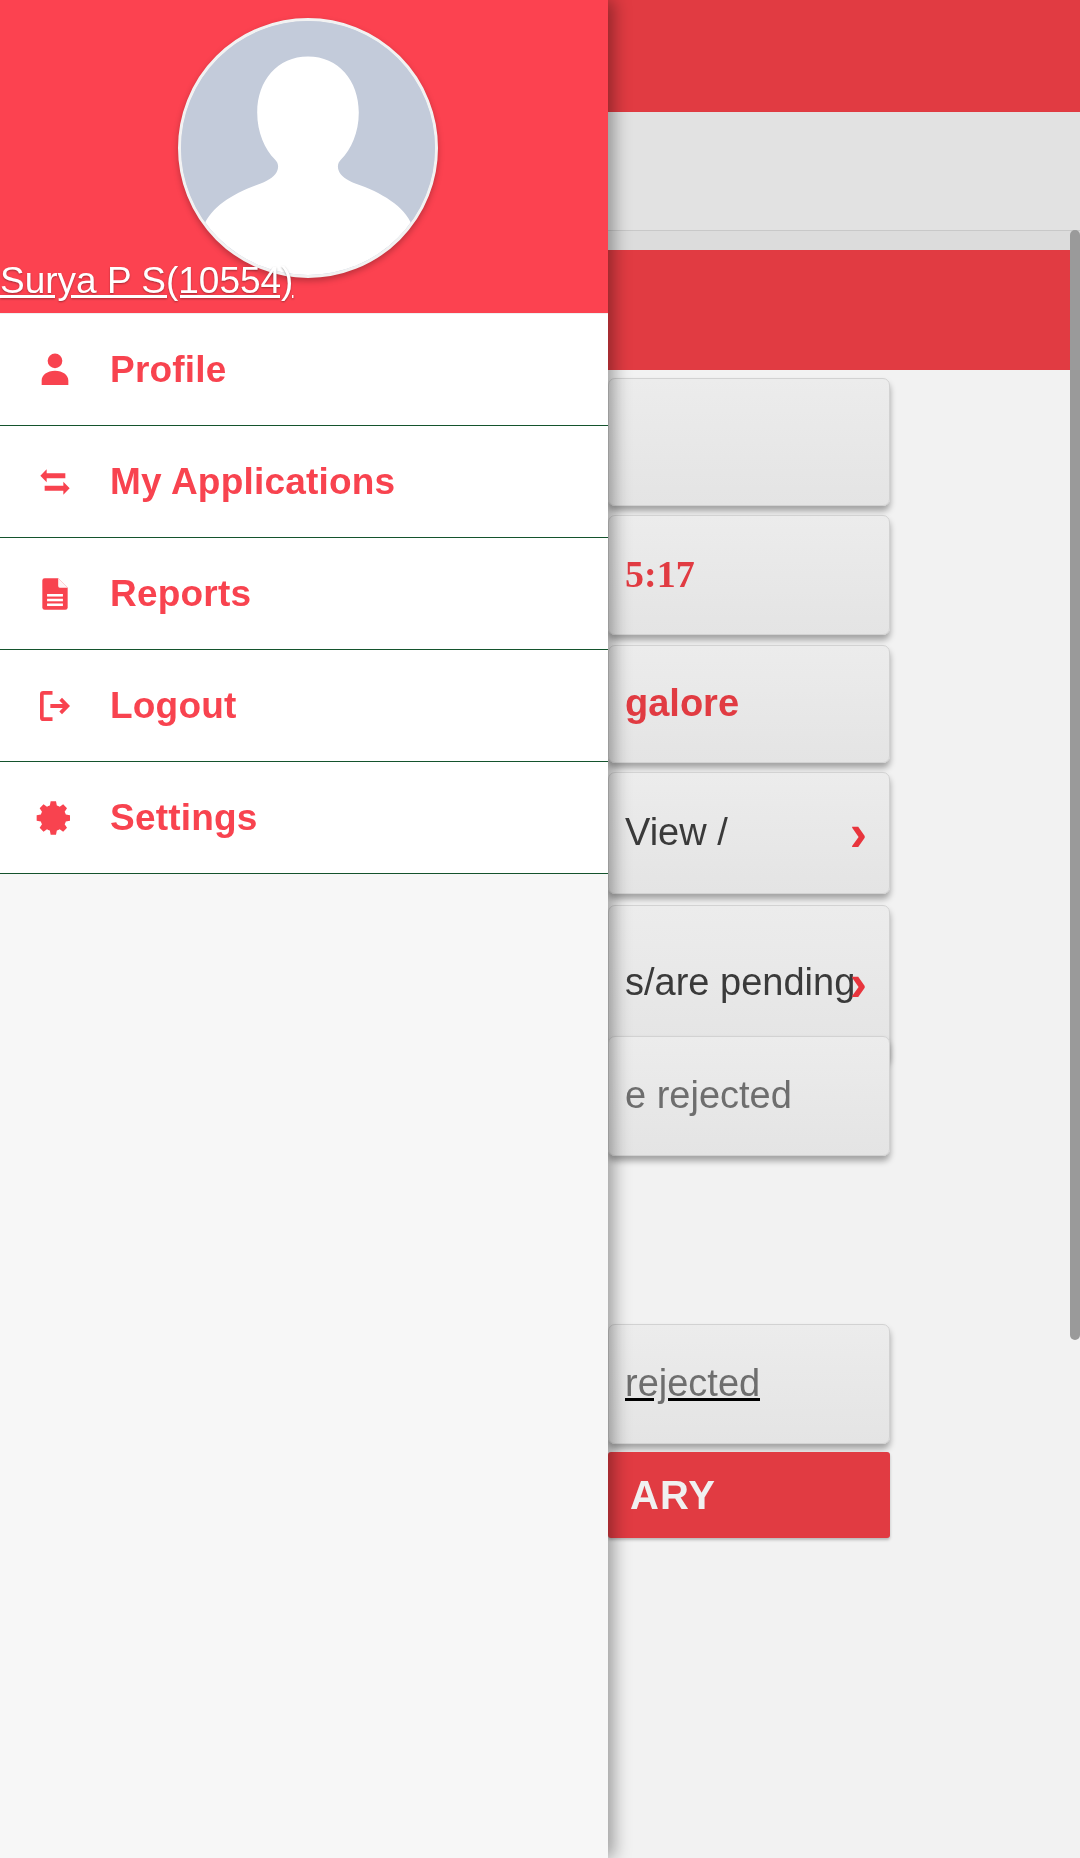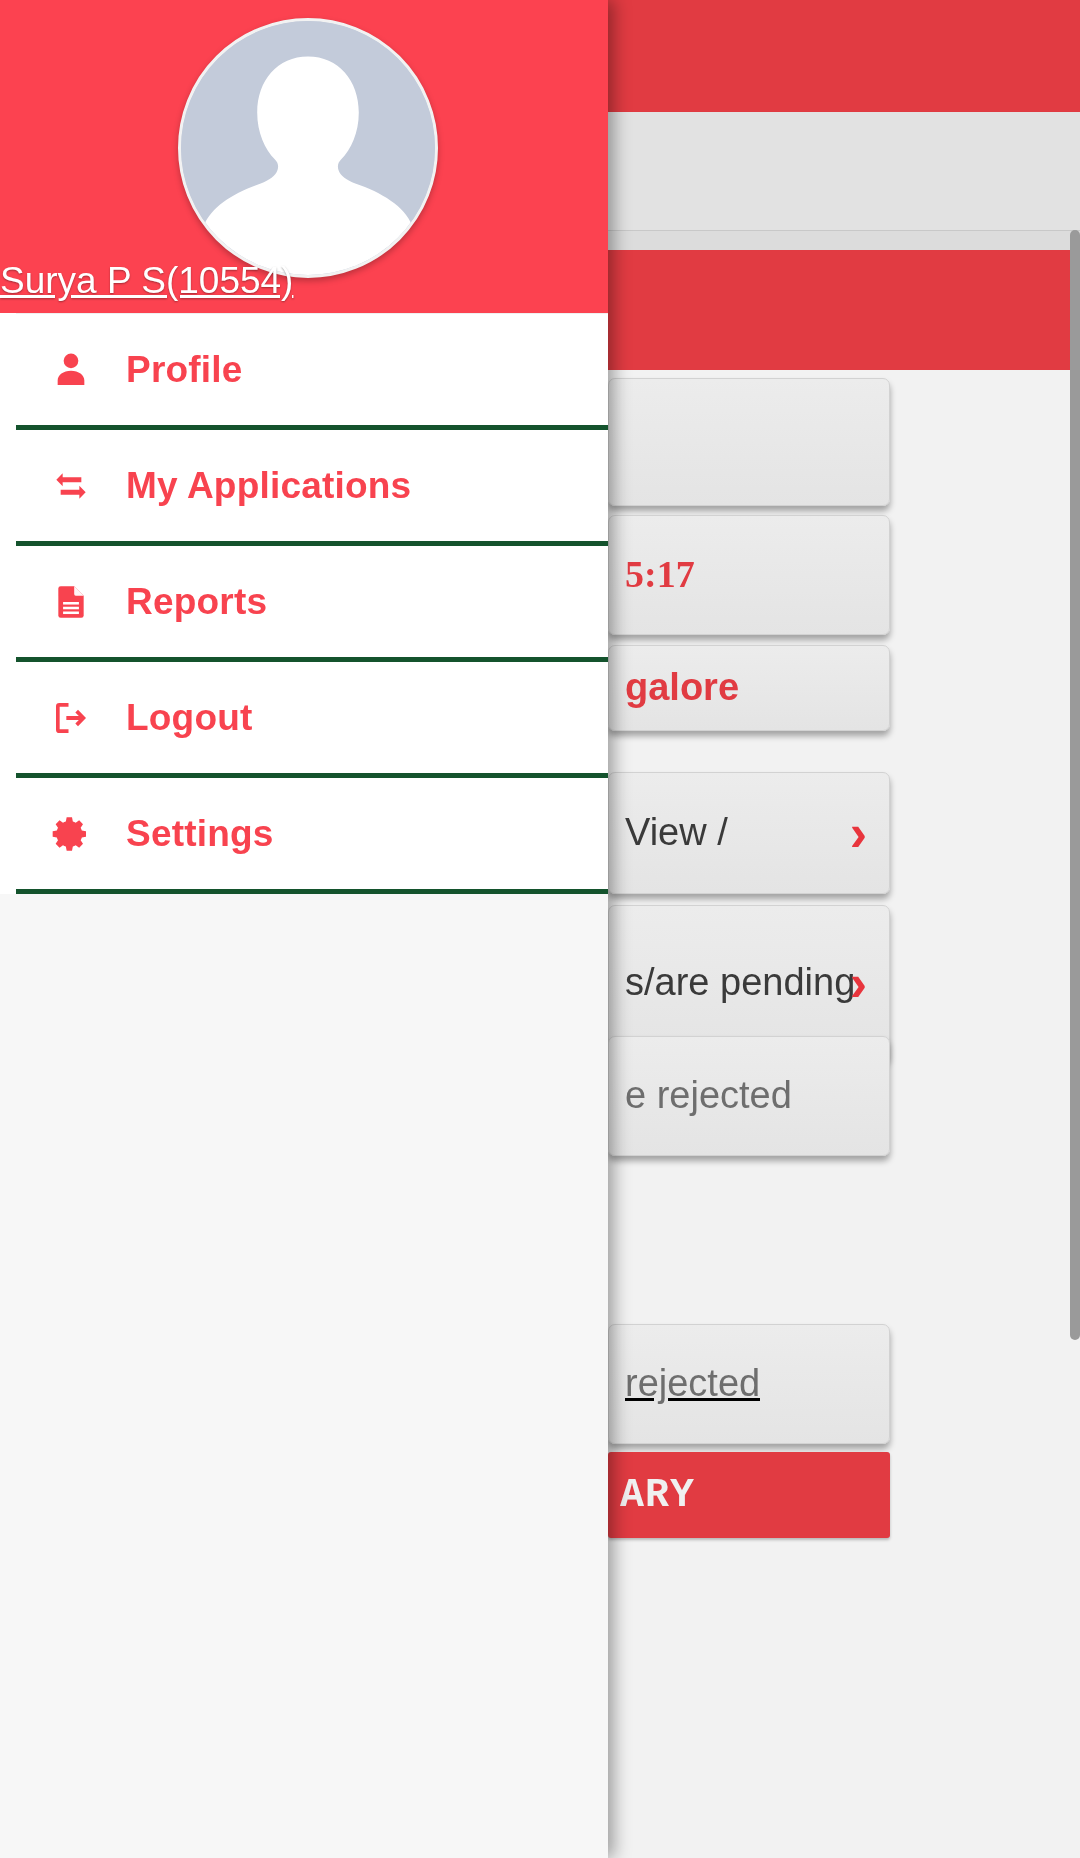--- a/index.html
+++ b/index.html
@@ -58,21 +58,21 @@
   }
 
   .bg-summary-btn{
     position:absolute;left:608px;width:282px;height:86px;
     background:#e13b42;border-radius:3px;
     display:flex;align-items:center;
     box-shadow:0 2px 3px rgba(0,0,0,.25);
   }
   .bg-summary-btn span{
     color:#f0f0f0;font-size:40px;font-weight:bold;letter-spacing:1px;
-    white-space:nowrap;padding-left:12px;font-family:Liberation Mono, monospace;
+    white-space:nowrap;padding-left:22px;
   }
 
   .bg-scrollbar{
     position:absolute;right:0;width:10px;background:#9a9a9a;border-radius:5px;
   }
 
   
   #drawer{
     position:absolute;left:0;top:0;width:608px;height:1858px;
     background:#f7f7f7;
@@ -98,22 +98,22 @@
     white-space:nowrap;
     text-decoration:underline;
   }
 
   .drawer-menu{
     width:608px;background:#ffffff;
   }
   .menu-item{
     position:relative;height:111px;
     display:flex;align-items:center;
-    border-bottom:5px solid #14532d;
-    background:#ffffff;cursor:pointer;margin-left:16px;
+    border-bottom:1px solid #14532d;
+    background:#ffffff;cursor:pointer;
   }
   .menu-item:first-child{border-top:1px solid #efefef;}
   .menu-icon{
     width:110px;display:flex;align-items:center;justify-content:center;
     color:#f8434f;flex:none;
   }
   .menu-icon svg{display:block;}
   .menu-label{
     color:#f8434f;font-size:37px;font-weight:bold;
     letter-spacing:.2px;white-space:nowrap;
@@ -138,21 +138,21 @@
   <div class="bg-scroll-area"></div>
 
   <div class="bg-card" style="top:378px;height:128px;">
     <span class="ctext red"></span>
   </div>
 
   <div class="bg-card" style="top:515px;height:120px;font-family:Liberation Serif, serif;">
     <span class="ctext red">5:17</span>
   </div>
 
-  <div class="bg-card" style="top:645px;height:86px;">
+  <div class="bg-card" style="top:645px;height:118px;">
     <span class="ctext red">galore</span>
   </div>
 
   <div class="bg-card" style="top:772px;height:122px;">
     <span class="ctext dark">View /</span>
     <span class="chev">›</span>
   </div>
 
   <div class="bg-card" style="top:905px;height:156px;">
     <span class="ctext dark">s/are pending</span>

